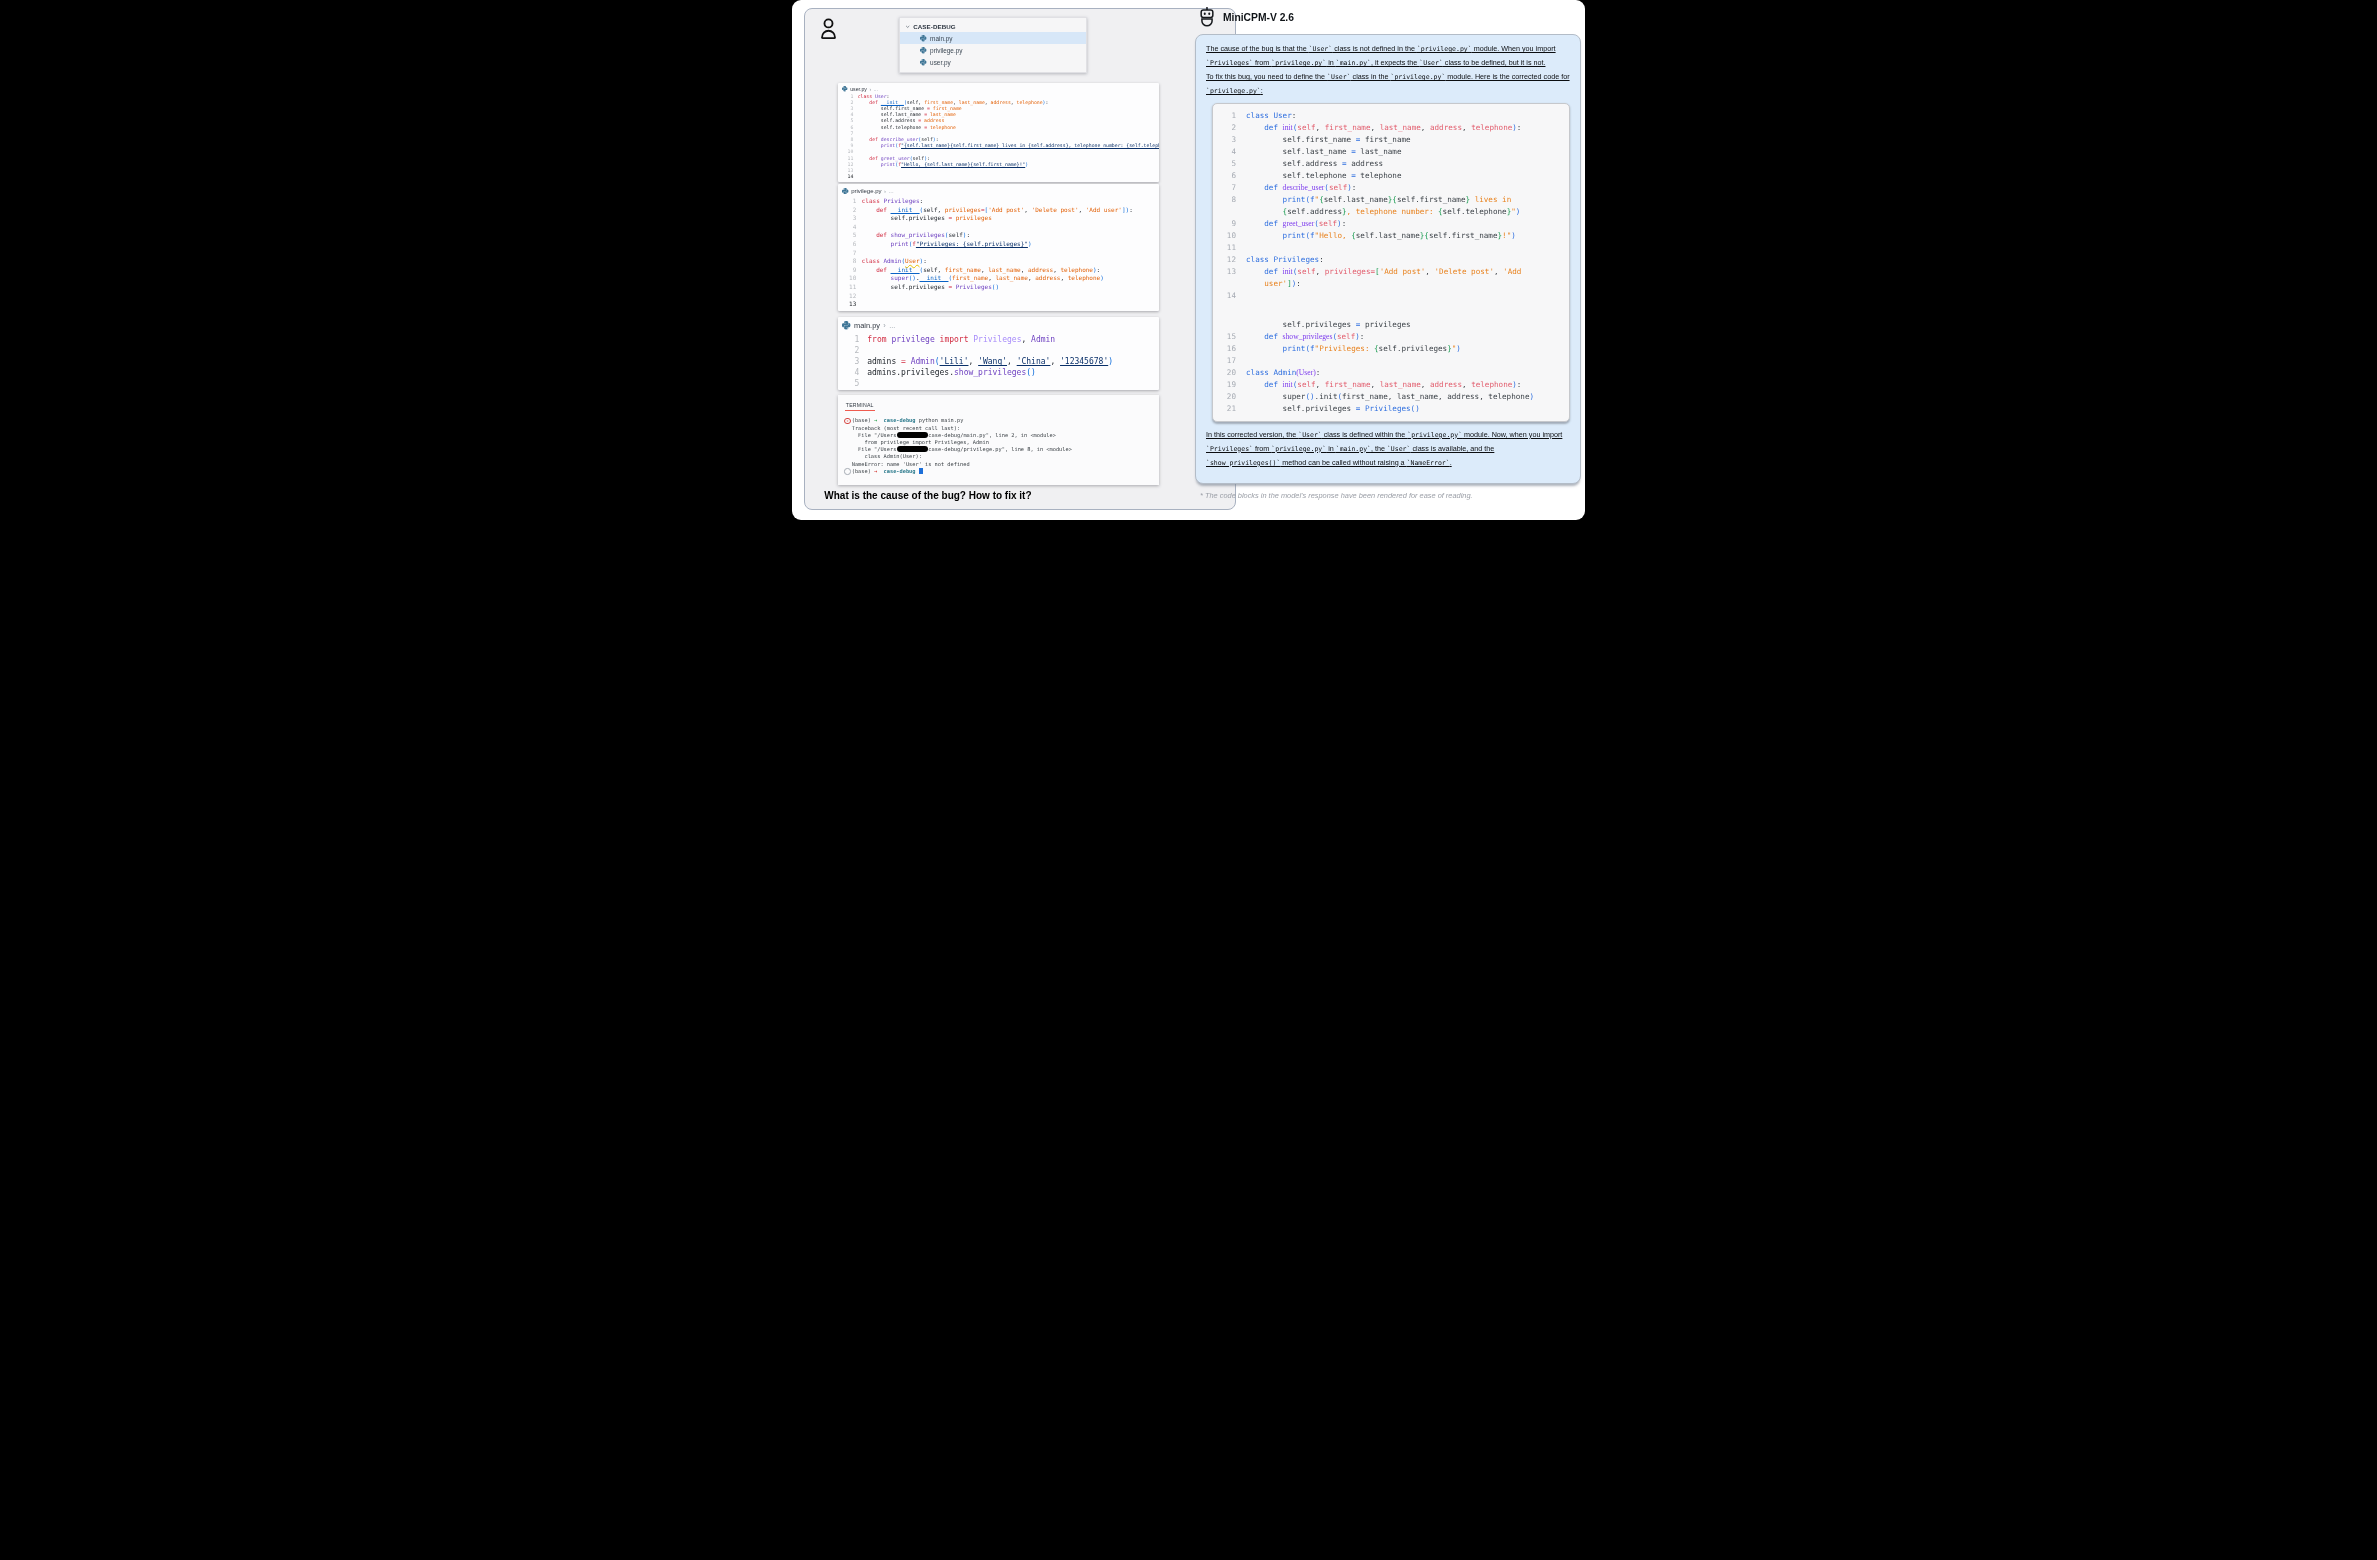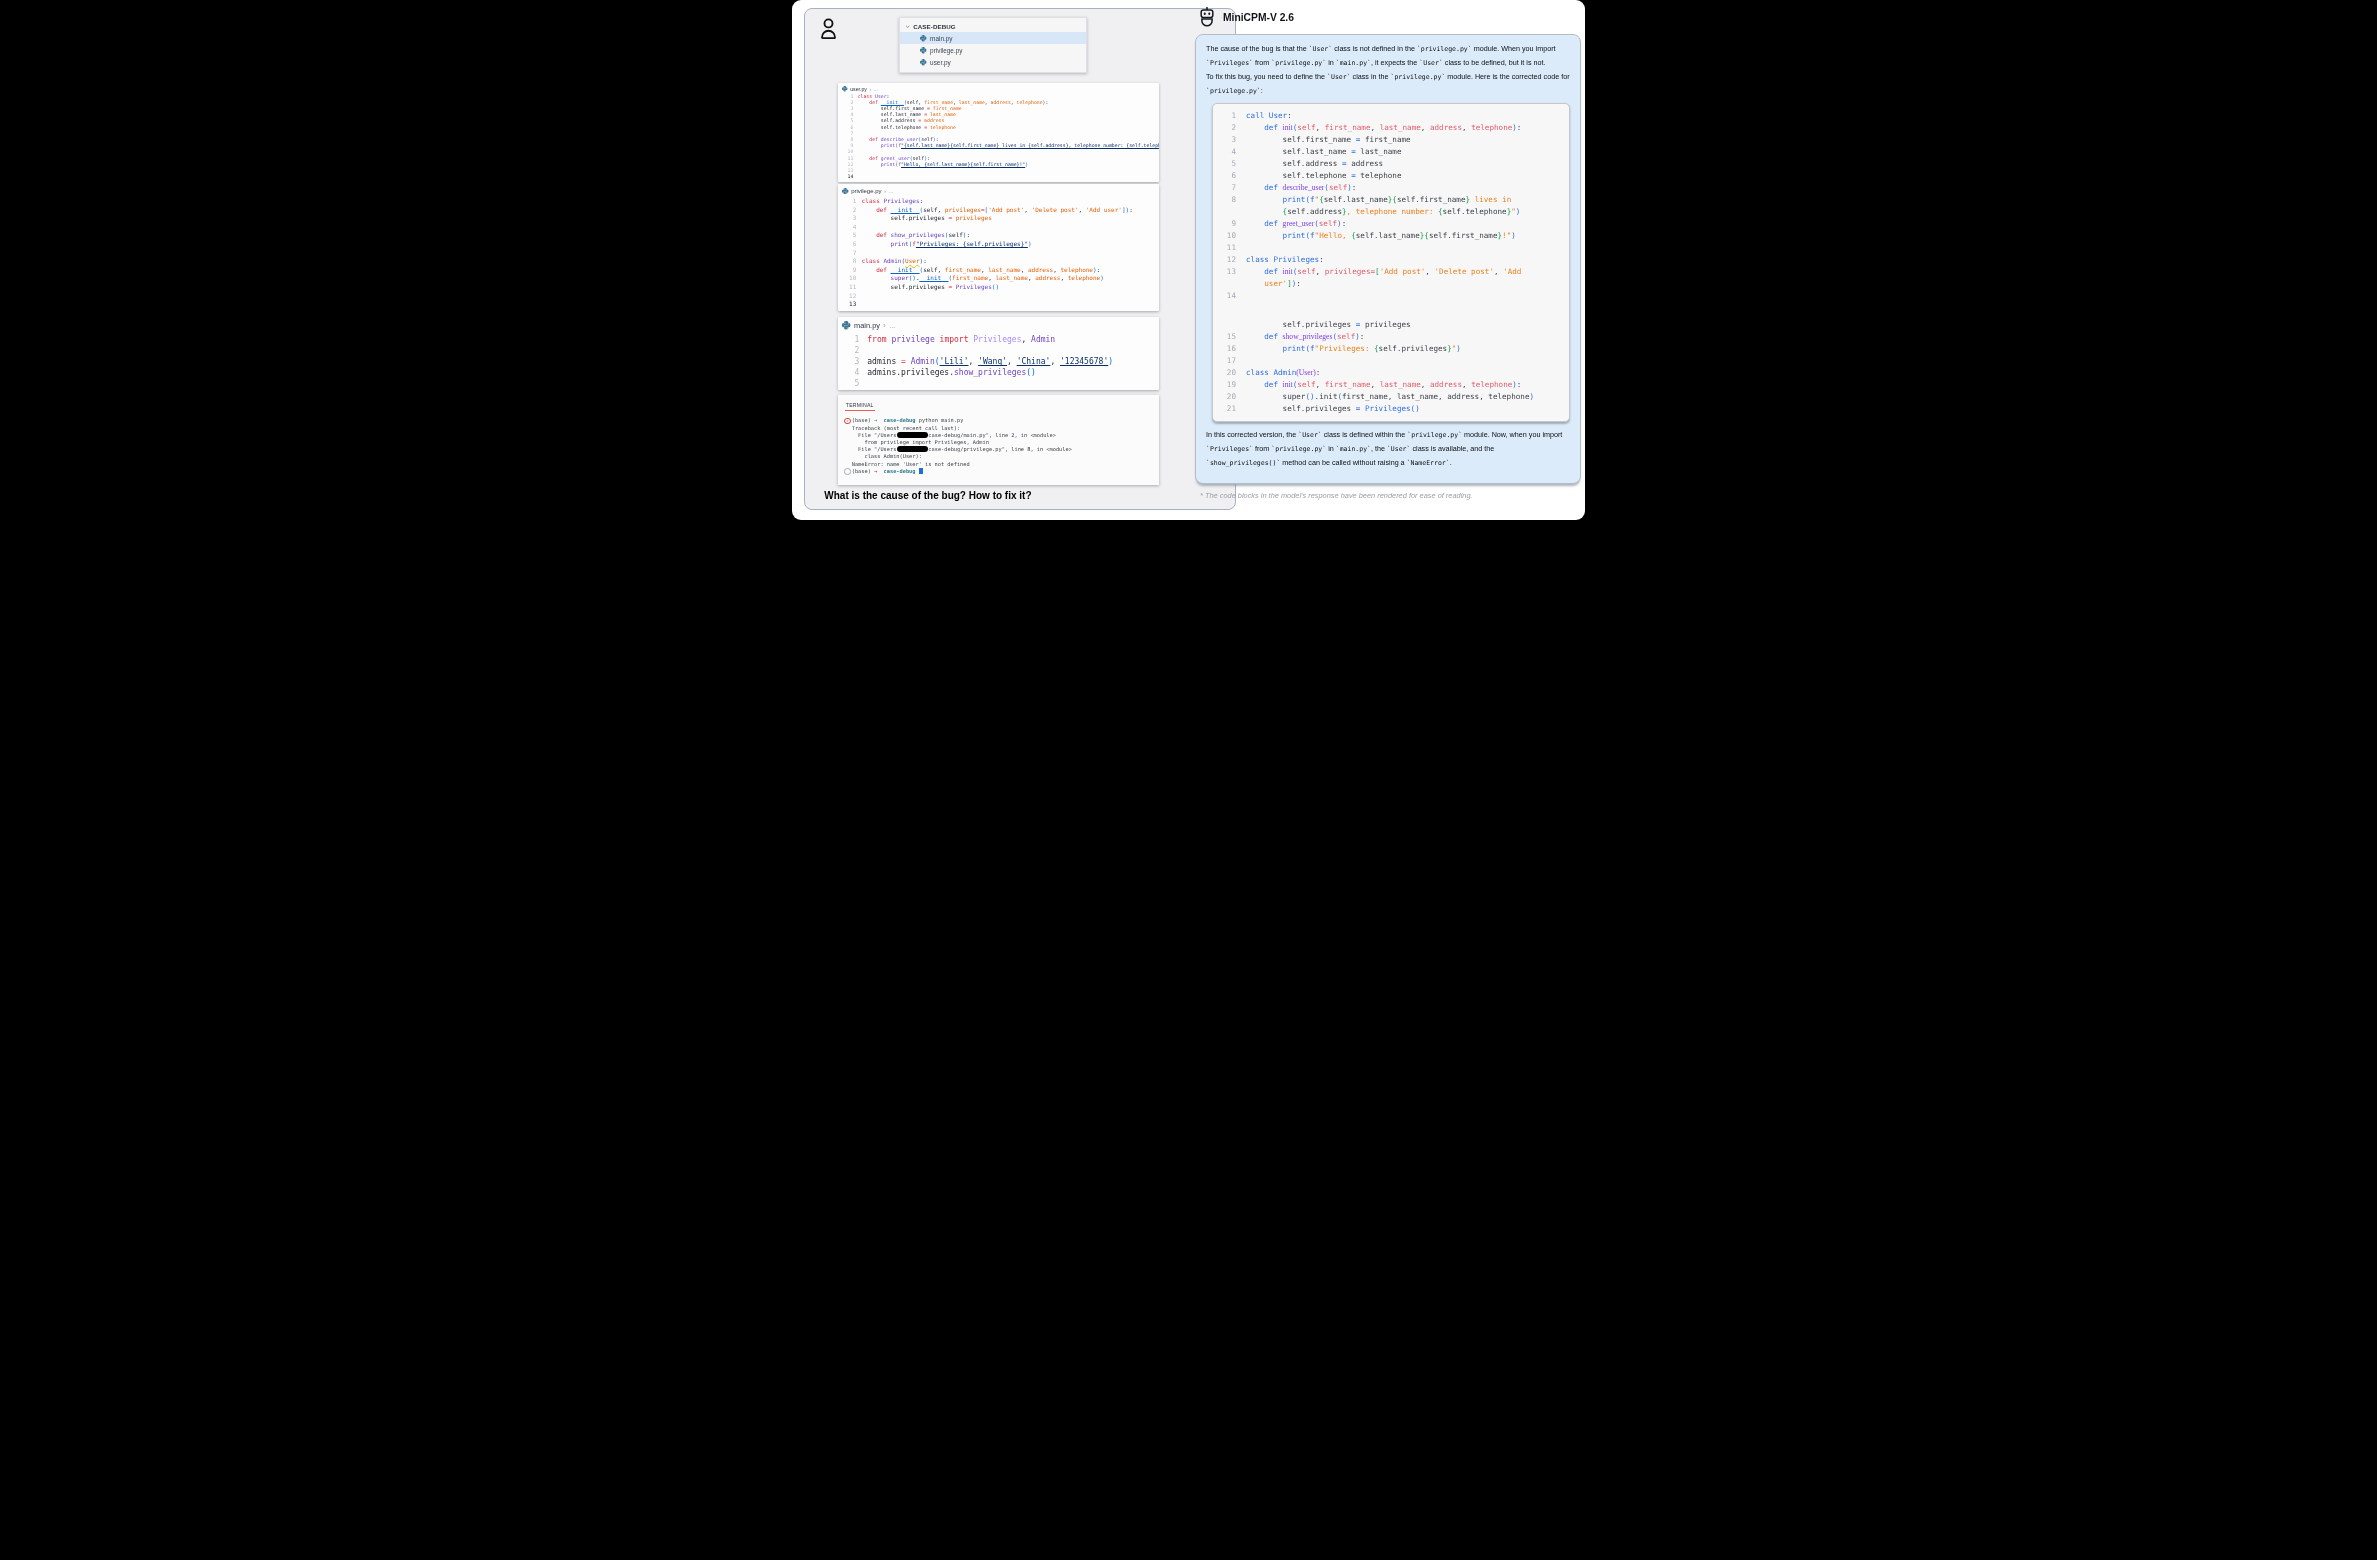--- a/index.html
+++ b/index.html
@@ -59,21 +59,21 @@
   .tgrn{color:var(--t-ok-arrow);font-weight:bold;} .tred{color:var(--t-fail);font-weight:bold;}
   .redact{display:inline-block;width:31px;height:6px;background:#000;border-radius:3px;vertical-align:-1px;margin:0 0.5px;}
   .cursor{display:inline-block;width:4px;height:6px;background:var(--t-cursor);vertical-align:-1px;}
   .question{position:absolute;left:19px;top:481px;font-size:10px;font-weight:800;color:#000;}
   
   .bot-icon{position:absolute;left:405px;top:6px;width:20px;height:22px;}
   .model-title{position:absolute;left:431px;top:12px;font-size:10.3px;font-weight:800;color:#101418;}
   .bubble{position:absolute;left:403px;top:34px;width:386px;height:450px;background:var(--bubble-blue);
     border:1px solid #b3bcc7;border-radius:8px;box-shadow:0 2.5px 2.5px -1px rgba(120,130,145,.6);
     padding:7.4px 10px;box-sizing:border-box;}
-  .para{font-size:7.2px;line-height:13px;color:#0b0d10;}
+  .para{font-size:7.2px;line-height:13px;color:#0b0d10;text-decoration:underline;}
   .seg-c{font-family:"DejaVu Sans Mono",monospace;font-size:6.5px;}
   .rcode{margin:4.4px 0 0 6px;width:358px;background:#f7f7f8;border:0.7px solid #c6c8cc;border-radius:5px;
     box-shadow:0 1.5px 2px rgba(90,95,105,.45);padding:6px 7px 6px 0;box-sizing:border-box;
     font-family:"DejaVu Sans Mono",monospace;font-size:7.6px;line-height:12px;}
   .r-ln{display:flex;}
   .r-num{flex:0 0 23px;text-align:right;padding-right:10px;color:var(--rs-gutter);}
   .r-code{white-space:pre-wrap;flex:1;min-width:0;}
   .rb{color:var(--rs-kw);} .rp{color:var(--rs-fn);font-family:Liberation Serif, serif;} .rr{color:var(--rs-param);}
   .ro{color:var(--rs-str);} .rg{color:var(--rs-brace);} .rd{color:var(--rs-plain);}
   .outro{margin-top:6px;}
@@ -339,21 +339,21 @@
     <ellipse cx="14.7" cy="9.1" rx="1.2" ry="1.55" fill="#15181c" stroke="none"></ellipse>
     <path d="M5.9 15.3 h12.2 v2.6 a6.1 5.6 0 0 1 -12.2 0 z"></path>
   </svg>
   <div class="model-title">MiniCPM-V 2.6</div>
 
   <div class="bubble">
     <div class="para" id="intro-para"><span class="seg-t">The cause of the bug is that the </span><span class="seg-c">`User`</span><span class="seg-t">  class is not defined in the </span><span class="seg-c">`privilege.py`</span><span class="seg-t"> module. When you import </span><span class="seg-c">`Privileges`</span><span class="seg-t"> from </span><span class="seg-c">`privilege.py`</span><span class="seg-t"> in </span><span class="seg-c">`main.py`</span><span class="seg-t">, it expects the </span><span class="seg-c">`User`</span><span class="seg-t"> class to be defined, but it is not.</span><br><span class="seg-t">To fix this bug, you need to define the </span><span class="seg-c">`User`</span><span class="seg-t"> class in the </span><span class="seg-c">`privilege.py`</span><span class="seg-t"> module. Here is the corrected code for </span><span class="seg-c">`privilege.py`</span><span class="seg-t">:</span></div>
     <div class="rcode" id="rcode">
         <div class="r-ln">
           <span class="r-num">1</span>
-          <span class="r-code"><span class="tok rb">call User</span><span class="tok rd">:</span></span>
+          <span class="r-code"><span class="tok rb">class User</span><span class="tok rd">:</span></span>
         </div>
         <div class="r-ln">
           <span class="r-num">2</span>
           <span class="r-code" style="padding-left: 4ch; text-indent: -4ch;"><span class="tok rd">    </span><span class="tok rb">def </span><span class="tok rp">init</span><span class="tok rb">(</span><span class="tok rr">self</span><span class="tok rd">, </span><span class="tok rr">first_name</span><span class="tok rd">, </span><span class="tok rr">last_name</span><span class="tok rd">, </span><span class="tok rr">address</span><span class="tok rd">, </span><span class="tok rr">telephone</span><span class="tok rb">)</span><span class="tok rd">:</span></span>
         </div>
         <div class="r-ln">
           <span class="r-num">3</span>
           <span class="r-code" style="padding-left: 8ch; text-indent: -8ch;"><span class="tok rd">        self.first_name </span><span class="tok rb">=</span><span class="tok rd"> first_name</span></span>
         </div>
         <div class="r-ln">

